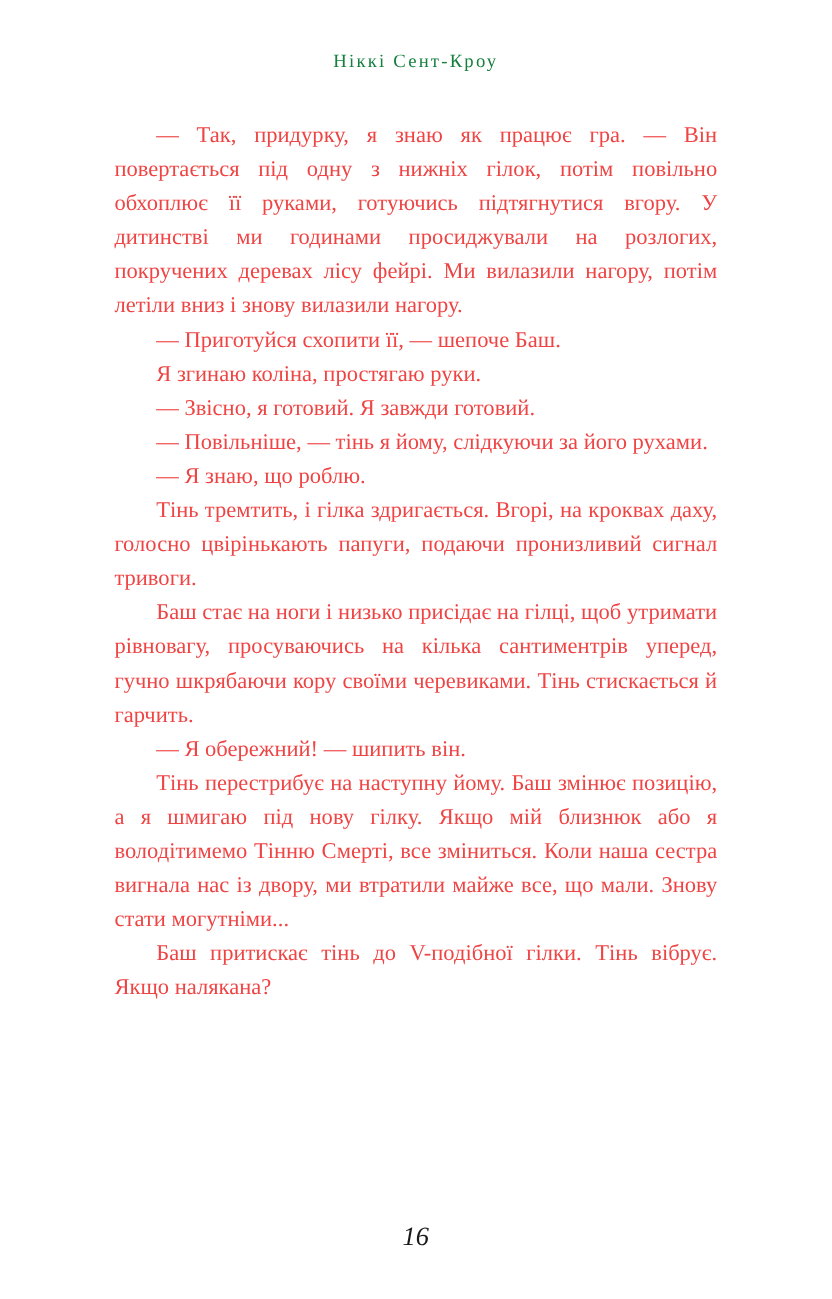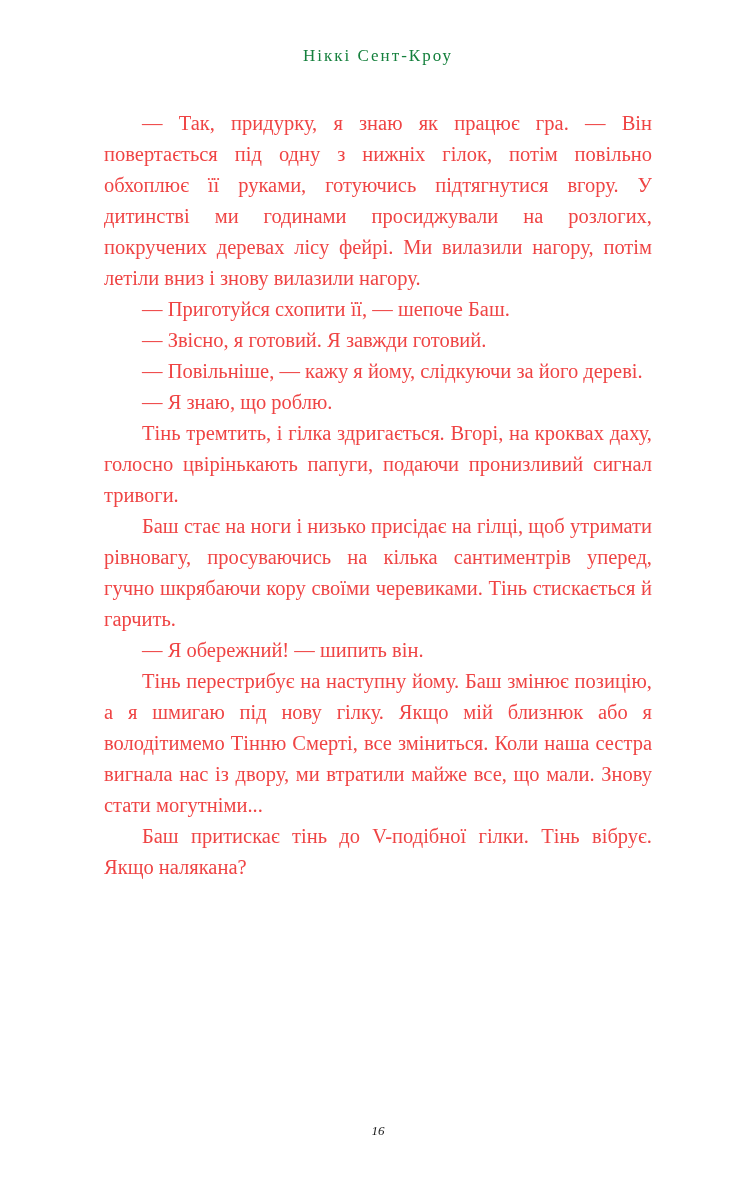--- a/index.html
+++ b/index.html
@@ -42,36 +42,37 @@
     padding: 0;
     text-indent: 38px;
   }
   .page-number {
     position: absolute;
     bottom: 42px;
     left: 0;
     width: 100%;
     text-align: center;
     font-style: italic;
-    font-size: 13px;
+    font-size: 24px;
     color: #1a1a1a;
   }
 </style>
 </head>
 <body>
 
 <div class="page">
 
   <div class="running-header">Ніккі Сент-Кроу</div>
 
   <div class="body-text">
     <p>— Так, придурку, я знаю як працює гра. — Він повертається під одну з нижніх гілок, потім повільно обхоплює її руками, готуючись підтягнутися вгору. У дитинстві ми годинами просиджували на розлогих, покручених деревах лісу фейрі. Ми вилазили нагору, потім летіли вниз і знову вилазили нагору.</p>
     <p>— Приготуйся схопити її, — шепоче Баш.</p>
+    <p>Я згинаю коліна, простягаю руки.</p>
     <p>— Звісно, я готовий. Я завжди готовий.</p>
-    <p>— Повільніше, — кажу я йому, слідкуючи за його дереві.</p>
+    <p>— Повільніше, — тінь я йому, слідкуючи за його рухами.</p>
     <p>— Я знаю, що роблю.</p>
     <p>Тінь тремтить, і гілка здригається. Вгорі, на кроквах даху, голосно цвірінькають папуги, подаючи пронизливий сигнал тривоги.</p>
     <p>Баш стає на ноги і низько присідає на гілці, щоб утримати рівновагу, просуваючись на кілька сантиментрів уперед, гучно шкрябаючи кору своїми черевиками. Тінь стискається й гарчить.</p>
     <p>— Я обережний! — шипить він.</p>
     <p>Тінь перестрибує на наступну йому. Баш змінює позицію, а я шмигаю під нову гілку. Якщо мій близнюк або я володітимемо Тінню Смерті, все зміниться. Коли наша сестра вигнала нас із двору, ми втратили майже все, що мали. Знову стати могутніми...</p>
     <p>Баш притискає тінь до V-подібної гілки. Тінь вібрує. Якщо налякана?</p>
   </div>
 
   <div class="page-number">16</div>
 

